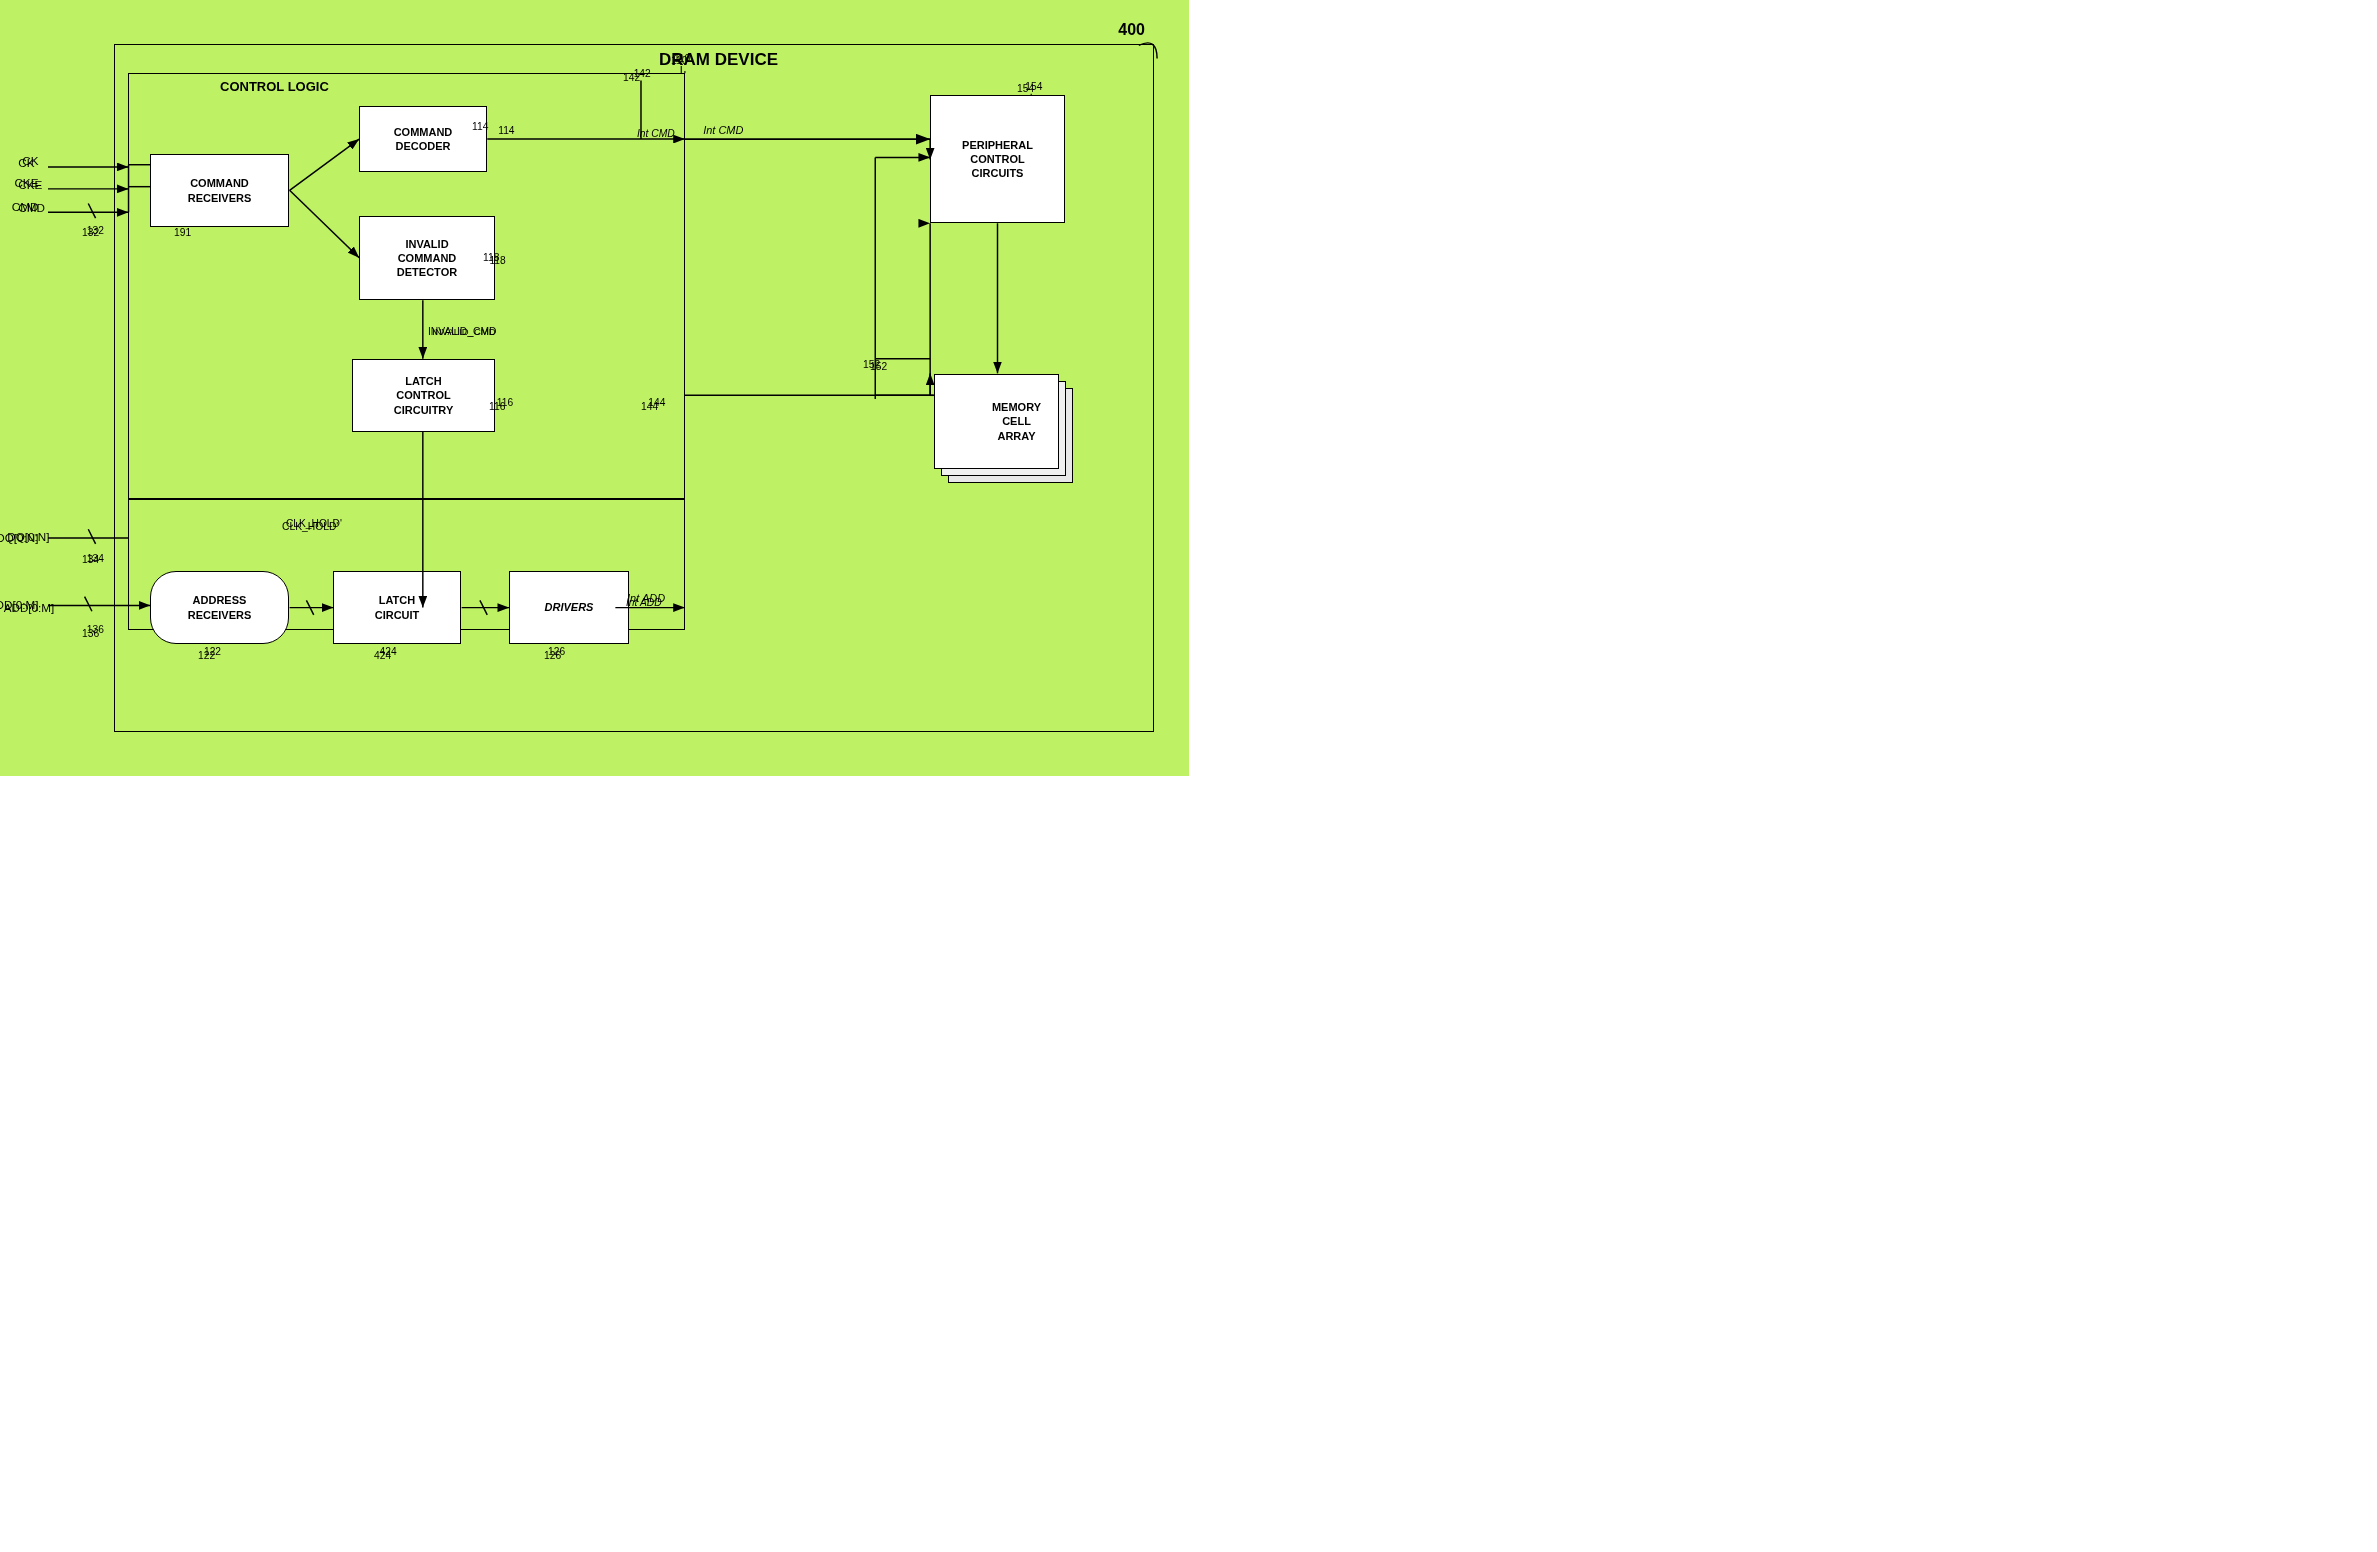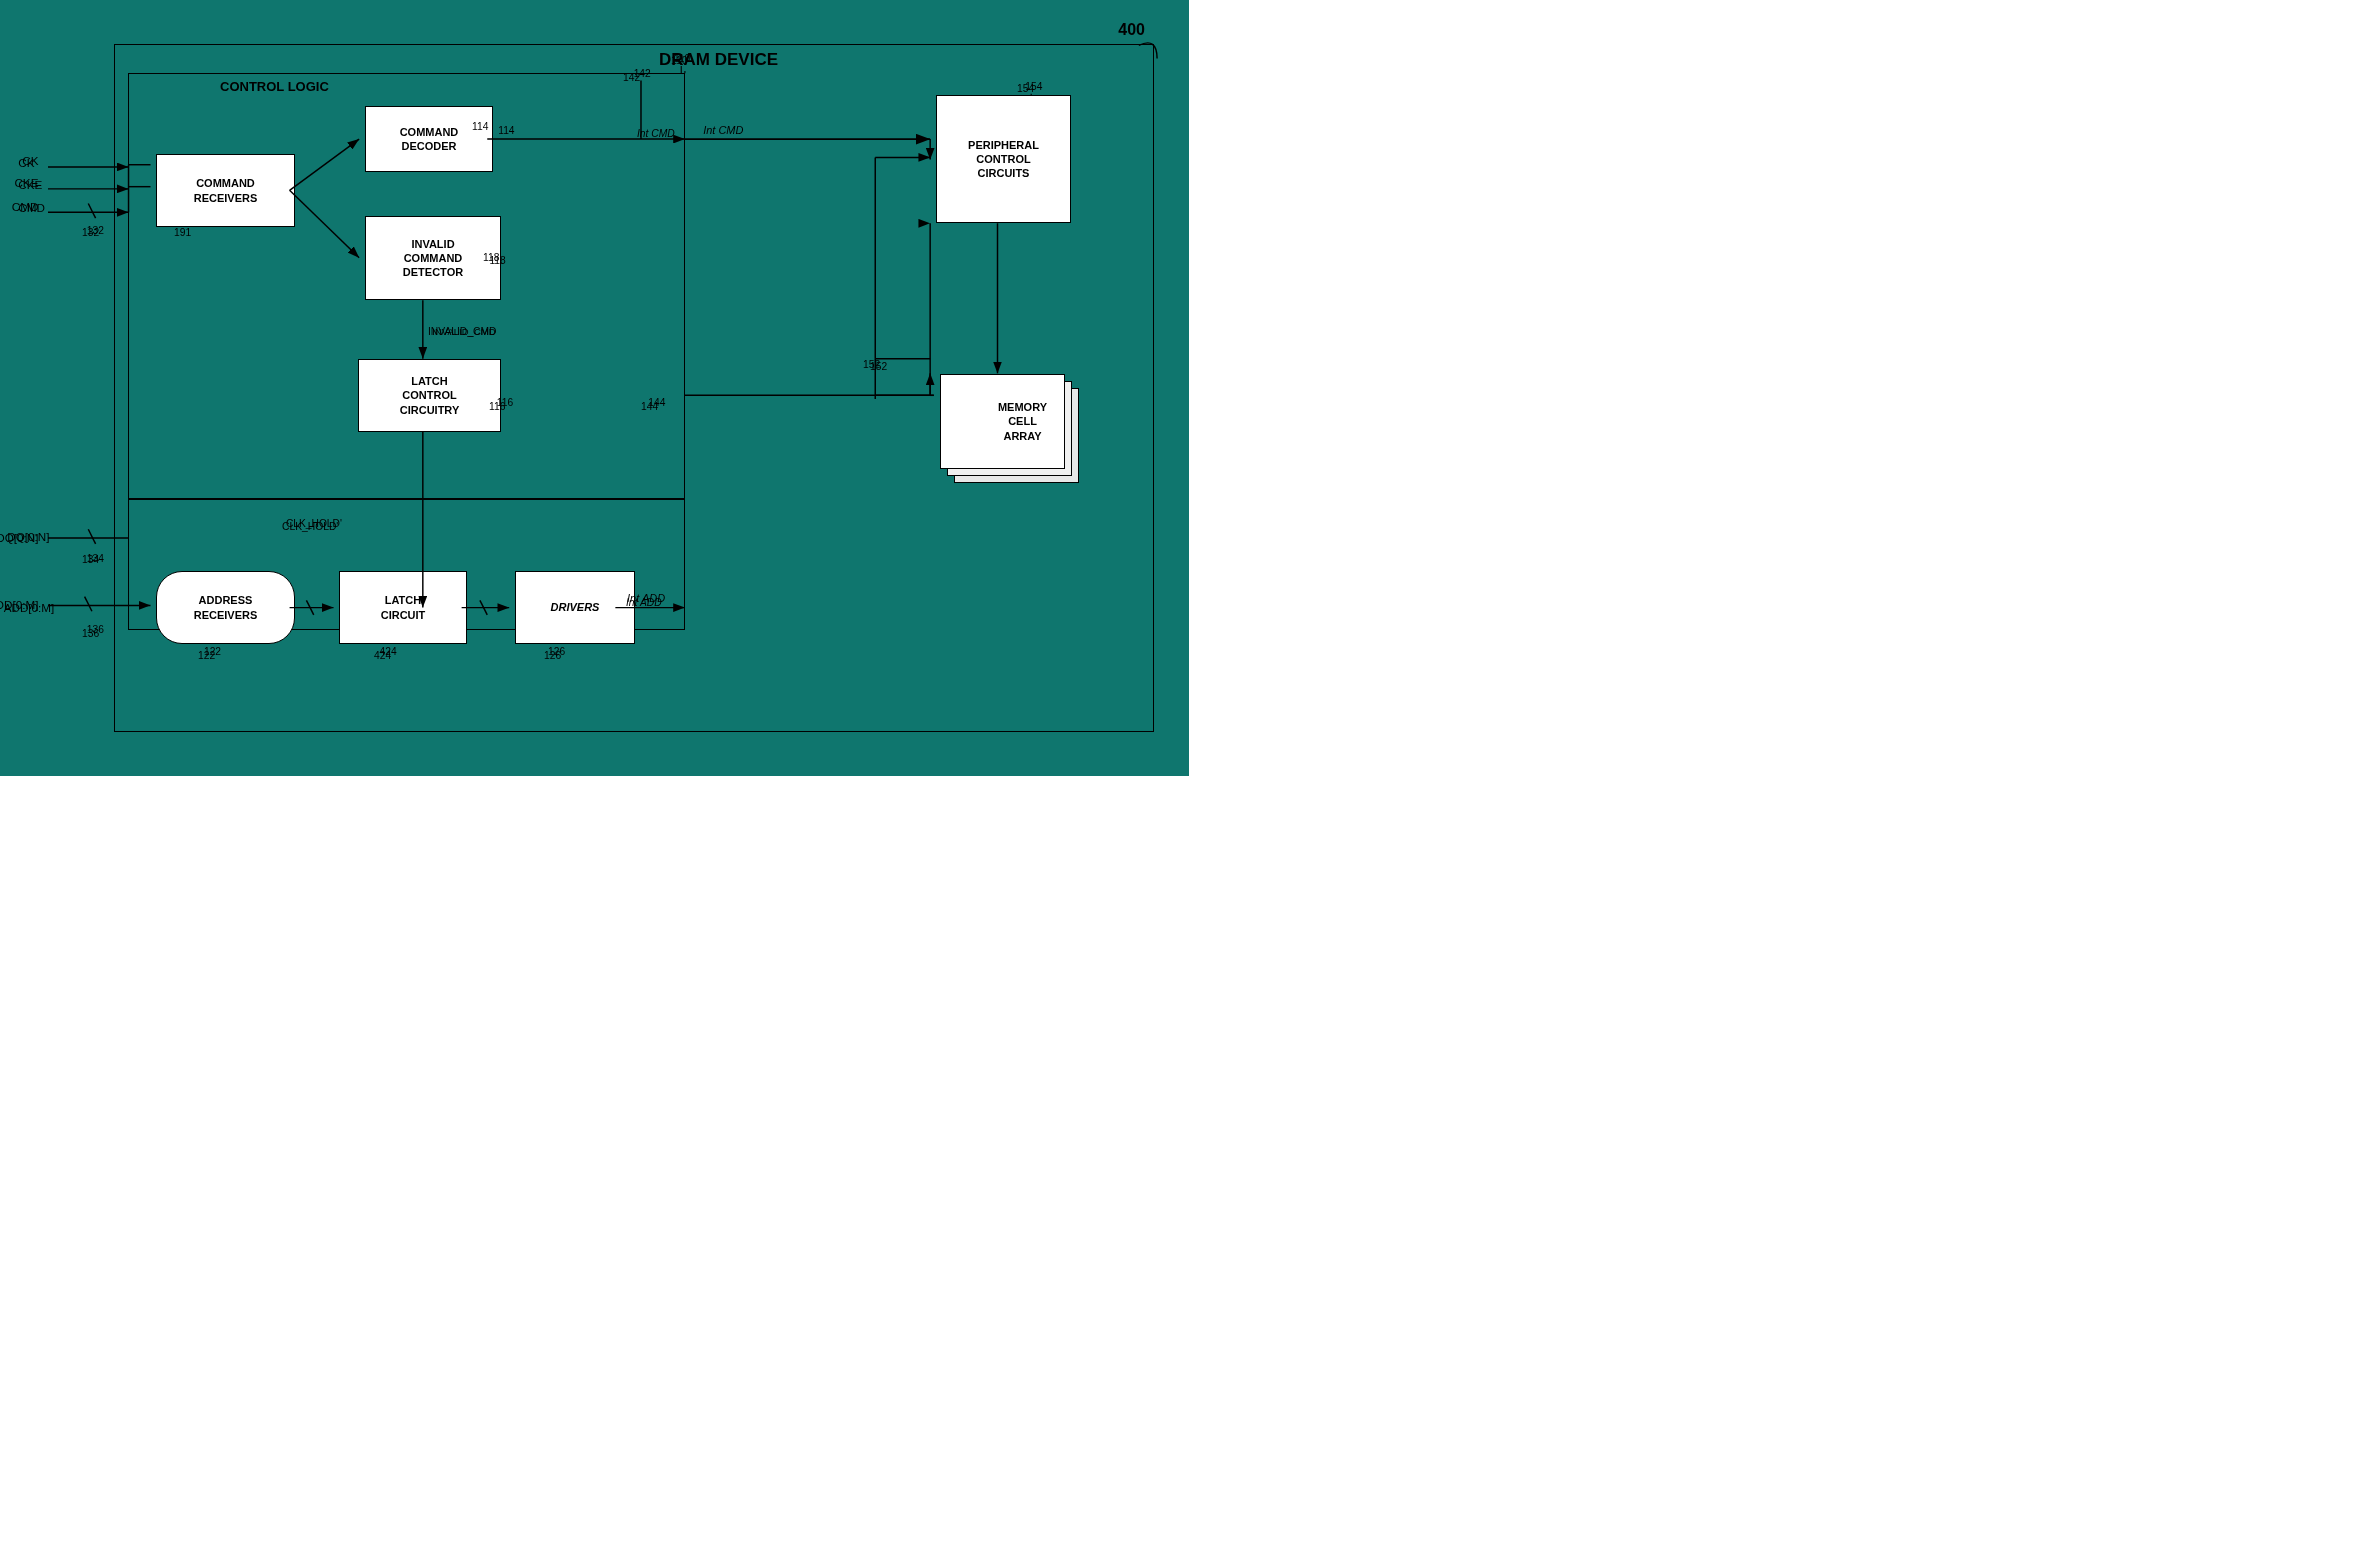--- a/index.html
+++ b/index.html
@@ -8,21 +8,21 @@
       font-family: Arial, sans-serif;
       width: 1189px;
       height: 776px;
       position: relative;
       overflow: hidden;
     }
     .diagram-container {
       position: relative;
       width: 1189px;
       height: 776px;
-      background: #0f766e;
+      background: #bef264;
     }
     
     .fig-num {
       position: absolute;
       top: 20.5px;
       right: 44px;
       font-size: 16px;
       font-weight: bold;
     }
     
@@ -74,21 +74,20 @@
       position: absolute;
       border: 1.5px solid #000;
       background: #fff;
       display: flex;
       align-items: center;
       justify-content: center;
       text-align: center;
       font-size: 11px;
       font-weight: bold;
       line-height: 1.3;
-      margin-left: 6px;
     }
 
     
     .box-cmd-receivers {
       top: 154px;
       left: 150px;
       width: 139px;
       height: 73px;
     }
     

